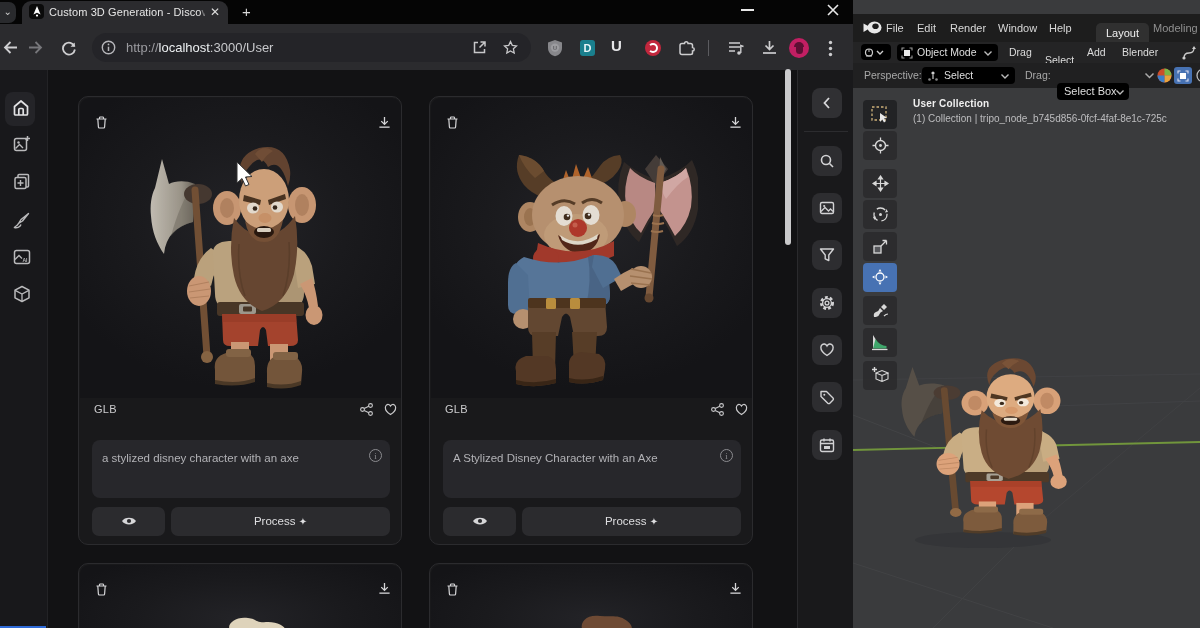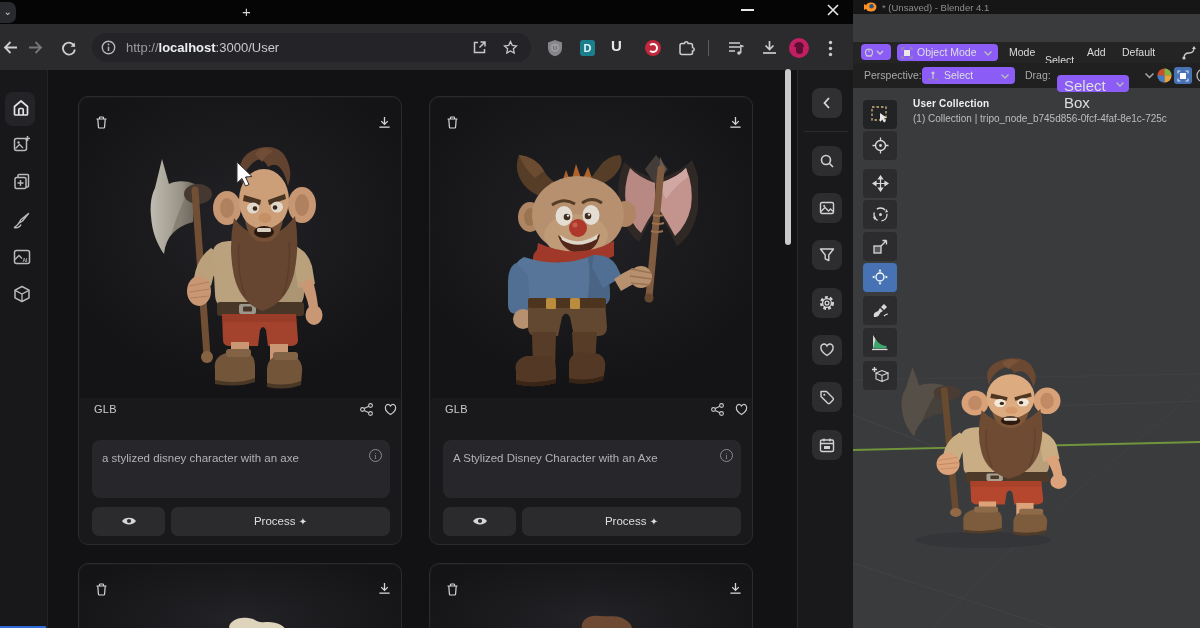--- a/index.html
+++ b/index.html
@@ -12,21 +12,21 @@
 #tab{left:22px;top:1px;width:206px;height:23px;background:#2b2b2e;border-radius:9px 9px 0 0;color:#e6e6e6}
 #tab .fav{position:absolute;left:7px;top:3px;width:15px;height:15px;background:#0a0a0a;border-radius:4px}
 #tab .title{position:absolute;left:27px;top:5px;font-size:11px;letter-spacing:.1px;white-space:nowrap;width:156px;overflow:hidden}
 #tab .x{position:absolute;left:188px;top:4px;font-size:12px;color:#dcdcdc}
 #newtab{left:242px;top:5px;width:14px;height:14px;color:#d9d9d9;font-size:15px;line-height:13px}
 
 #navbar{left:0;top:24px;width:853px;height:46px;background:#2b2b2e}
 #navbar svg{position:absolute}
 #omnibox{left:92px;top:9px;width:439px;height:29px;border-radius:15px;background:#242428}
 #url{position:absolute;left:34px;top:7px;font-size:13px;color:#9b9ba0;white-space:nowrap}
-#url b{color:#eceff1;font-weight:bold}
+#url b{color:#eceff1;font-weight:normal}
 #url span.t{color:#c8c9cc}
 
 #page{left:0;top:70px;width:853px;height:558px;background:#121214}
 #sidebar{left:0;top:0;width:48px;height:558px;background:#18181b;border-right:1px solid #232326}
 #homebtn{left:5px;top:22px;width:30px;height:34px;background:#242428;border-radius:8px}
 .card{position:absolute;width:324px;background:#19191b;border:1px solid #2b2b2e;border-radius:10px}
 .imgarea{position:absolute;left:1px;top:1px;width:321px;height:300px;border-radius:9px 9px 0 0;background:radial-gradient(ellipse 60% 55% at 50% 42%,#232327 0%,#1a1a1d 55%,#141417 100%)}
 .cicon{position:absolute;width:13px;height:13px;color:#d6d6d6}
 .glb{position:absolute;left:15px;top:306px;font-size:11px;color:#cbcbcd;letter-spacing:.3px}
 .prompt{position:absolute;left:13px;top:343px;width:298px;height:58px;background:#27272b;border-radius:8px;font-size:11.5px;color:#b2b2b6;padding:12px 30px 0 10px;line-height:13px}
@@ -40,21 +40,21 @@
 .navicon{position:absolute;top:10px}
 .rbtn{position:absolute;left:14px;width:30px;height:30px;background:#2d2d30;border-radius:8px;color:#d2d2d4}
 .rbtn svg{position:absolute;left:7px;top:7px}
 
 #blender{left:853px;top:0;width:347px;height:628px;background:#3a3b3d}
 #btitle{left:0;top:0;width:347px;height:14px;background:#161616;color:#8e8e8e;font-size:9.5px}
 #bmenu{left:0;top:14px;width:347px;height:28px;background:#1d1d1d;color:#d8d8d8;font-size:11px}
 #bmenu .m{position:absolute;top:8px}
 #bhead{left:0;top:42px;width:347px;height:21px;background:#242425;color:#dcdcdc;font-size:10.5px}
 #btool{left:0;top:63px;width:347px;height:25px;background:#202021;color:#a8a8a8;font-size:10.5px}
-.bdrop{position:absolute;background:#8b5cf6;border-radius:4px;color:#dfdfdf}
+.bdrop{position:absolute;background:#000000;border-radius:4px;color:#dfdfdf}
 #bviewport{left:0;top:88px;width:347px;height:540px}
 .tbtn{position:absolute;left:10px;width:34px;height:29px;background:rgba(43,43,45,.92);border-radius:4px}
 #vptext1{left:60px;top:10px;font-size:10px;color:#f0f0f0;font-weight:bold;letter-spacing:.2px}
 #vptext2{left:60px;top:25px;font-size:10px;color:#bdbdbf;white-space:nowrap}
 </style>
 </head>
 <body>
 <svg width="0" height="0" style="position:absolute">
 <defs>
 <linearGradient id="axeg" x1="0" y1="0" x2="1" y2="0">
@@ -159,20 +159,30 @@
   <path d="M64 177 L89 177 L87 210 L66 210 Z" fill="#5f4128"></path>
   <path d="M8 216 Q5 205 18 201 L40 201 Q48 204 48 214 L48 228 Q27 234 8 229 Z" fill="#5a3c26"></path>
   <path d="M61 211 Q60 199 73 197 L91 199 Q99 204 97 214 L95 225 Q77 231 61 227 Z" fill="#5a3c26"></path>
   <path d="M8 225 Q27 230 48 224 L48 228 Q27 234 8 229 Z M61 223 Q77 227 95 221 L95 225 Q77 231 61 227 Z" fill="#3d2817"></path>
 </symbol>
 </defs>
 </svg>
 <div id="browser" class="abs">
   <div id="tabstrip" class="abs">
     <div id="tabsearch" class="abs">⌄</div>
+    <div id="tab" class="abs">
+      <div class="fav">
+          <svg style="position:absolute;left:2.5px;top:2px" width="10" height="11" viewBox="0 0 10 11">
+            <path d="M5 0 L8.6 8.5 L5 6.8 L1.4 8.5 Z" fill="#fff"></path>
+            <circle cx="5" cy="9.6" r="1.1" fill="#fff"></circle>
+          </svg>
+        </div>
+      <div class="title">Custom 3D Generation - Disco<span style="opacity:.45">v</span></div>
+      <div class="x">✕</div>
+    </div>
     <div id="newtab" class="abs">+</div>
     <div class="abs" style="left:741px;top:9px;width:13px;height:1.8px;background:#e8e8e8"></div>
     <svg class="abs" style="left:826px;top:3px" width="14" height="14" viewBox="0 0 14 14">
         <path d="M2 2 L12 12 M12 2 L2 12" stroke="#e8e8e8" stroke-width="1.6"></path>
       </svg>
   </div>
   <div id="navbar" class="abs">
     <svg class="navicon" style="left:1px;top:15px" width="17" height="17" viewBox="0 0 17 17">
         <path d="M9.5 3 L4 8.5 L9.5 14 M4 8.5 H16" stroke="#cfcfd1" stroke-width="1.8" fill="none"></path>
       </svg>
@@ -484,50 +494,56 @@
       </div>
     <div class="tbtn" style="top:273px">
         <svg style="position:absolute;left:8px;top:5px" width="18" height="18" viewBox="0 0 18 18">
           <path d="M5 7 L11 4.5 L17 7 L11 9.5 Z M5 7 V13 L11 15.5 M11 9.5 V15.5 M17 7 V13 L11 15.5" stroke="#d8d8d8" stroke-width="1.1" fill="none"></path>
           <path d="M3.5 1 V6 M1 3.5 H6" stroke="#d8d8d8" stroke-width="1.4"></path>
         </svg>
       </div>
     <div id="vptext1" class="abs">User Collection</div>
     <div id="vptext2" class="abs">(1) Collection | tripo_node_b745d856-0fcf-4faf-8e1c-725c</div>
   </div>
-  <div id="btitle" class="abs">
-    <svg style="position:absolute;left:10px;top:2px" width="14" height="10" viewBox="0 0 14 10">
-        <ellipse cx="8" cy="5" rx="5.5" ry="4.5" fill="#ff9022"></ellipse>
-        <circle cx="8.5" cy="4.2" r="2.2" fill="#265787"></circle>
-        <path d="M1 2 L6 5 L1 8 Z" fill="#ff9022"></path>
-      </svg>
-    <span style="position:absolute;left:29px;top:2px">* (Unsaved) - Blender 4.1</span>
+  <div id="bmenu" class="abs">
+    <svg style="position:absolute;left:10px;top:6px" width="19" height="15" viewBox="0 0 19 15">
+        <ellipse cx="11.5" cy="7.5" rx="7" ry="6" fill="#e8e8e8"></ellipse>
+        <ellipse cx="12.5" cy="6.3" rx="3.2" ry="2.8" fill="#1d1d1d"></ellipse>
+        <path d="M0.5 3.5 L8 7.5 L0.5 12 Z" fill="#e8e8e8"></path>
+      </svg>
+    <span class="m" style="left:33px">File</span>
+    <span class="m" style="left:64px">Edit</span>
+    <span class="m" style="left:97px">Render</span>
+    <span class="m" style="left:145px">Window</span>
+    <span class="m" style="left:196px">Help</span>
+    <span class="m" style="left:243px;top:9px;background:#303030;border-radius:5px 5px 0 0;padding:4px 10px 8px 10px;color:#f0f0f0">Layout</span>
+    <span class="m" style="left:300px;color:#909090">Modeling</span>
   </div>
   <div id="bhead" class="abs">
     <div class="bdrop" style="left:8px;top:2px;width:30px;height:16px">
         <svg style="position:absolute;left:3px;top:3px" width="22" height="11" viewBox="0 0 22 11">
           <circle cx="5" cy="5.5" r="3.5" stroke="#ccc" stroke-width="1.2" fill="none"></circle>
           <path d="M2 9 H8 M5 2 V5" stroke="#ccc" stroke-width="1"></path>
           <path d="M13 4 L16 7 L19 4" stroke="#ccc" stroke-width="1.4" fill="none"></path>
         </svg>
       </div>
     <div class="bdrop" style="left:44px;top:2px;width:101px;height:17px;font-size:10.5px">
       <svg style="position:absolute;left:4px;top:3px" width="12" height="12" viewBox="0 0 12 12">
           <rect x="3" y="3" width="6" height="6" fill="#e8e8e8"></rect>
           <path d="M1 3.5 V1 H3.5 M8.5 1 H11 V3.5 M11 8.5 V11 H8.5 M3.5 11 H1 V8.5" stroke="#9a9a9a" stroke-width="1.1" fill="none"></path>
         </svg>
       <span style="position:absolute;left:20px;top:2px">Object Mode</span>
       <svg style="position:absolute;left:86px;top:6px" width="10" height="7" viewBox="0 0 10 7">
           <path d="M1.5 1.5 L5 5 L8.5 1.5" stroke="#bbb" stroke-width="1.4" fill="none"></path>
         </svg>
     </div>
-    <span style="position:absolute;left:156px;top:4px">Mode</span>
+    <span style="position:absolute;left:156px;top:4px">Drag</span>
     <span style="position:absolute;left:192px;top:12px">Select</span>
     <span style="position:absolute;left:234px;top:4px">Add</span>
-    <span style="position:absolute;left:269px;top:4px">Default</span>
+    <span style="position:absolute;left:269px;top:4px">Blender</span>
     <svg style="position:absolute;left:328px;top:3px" width="16" height="16" viewBox="0 0 16 16">
         <path d="M3 13 Q3 8 8 8 Q13 8 13 3" stroke="#ccc" stroke-width="1.3" fill="none"></path>
         <path d="M13 1 L15 4 H11 Z" fill="#ccc"></path>
         <circle cx="3" cy="13" r="1.6" fill="#ccc"></circle>
       </svg>
   </div>
   <div id="btool" class="abs">
     <span style="position:absolute;left:11px;top:6px">Perspective:</span>
     <div class="bdrop" style="left:69px;top:4px;width:93px;height:17px;font-size:10.5px">
       <svg style="position:absolute;left:5px;top:3px" width="12" height="12" viewBox="0 0 12 12">
@@ -535,21 +551,21 @@
           <path d="M6 4.5 V9" stroke="#ccc" stroke-width="1.2"></path>
           <circle cx="2.5" cy="9.5" r="1.3" fill="#888"></circle>
           <circle cx="9.5" cy="9.5" r="1.3" fill="#888"></circle>
         </svg>
       <span style="position:absolute;left:22px;top:2px">Select</span>
       <svg style="position:absolute;left:78px;top:6px" width="10" height="7" viewBox="0 0 10 7">
           <path d="M1.5 1.5 L5 5 L8.5 1.5" stroke="#bbb" stroke-width="1.4" fill="none"></path>
         </svg>
     </div>
     <span style="position:absolute;left:172px;top:6px">Drag:</span>
-    <div class="bdrop" style="left:204px;top:12px;width:72px;height:17px;font-size:15px">
+    <div class="bdrop" style="left:204px;top:20px;width:72px;height:17px;font-size:11px">
       <span style="position:absolute;left:7px;top:2px">Select Box</span>
       <svg style="position:absolute;left:58px;top:6px" width="10" height="7" viewBox="0 0 10 7">
           <path d="M1.5 1.5 L5 5 L8.5 1.5" stroke="#bbb" stroke-width="1.4" fill="none"></path>
         </svg>
     </div>
     <svg style="position:absolute;left:291px;top:9px" width="11" height="8" viewBox="0 0 11 8">
         <path d="M1.5 1.5 L5.5 5.5 L9.5 1.5" stroke="#aaa" stroke-width="1.5" fill="none"></path>
       </svg>
     <svg style="position:absolute;left:304px;top:5px" width="15" height="15" viewBox="0 0 15 15">
         <circle cx="7.5" cy="7.5" r="7" fill="#cc4d2a"></circle>

